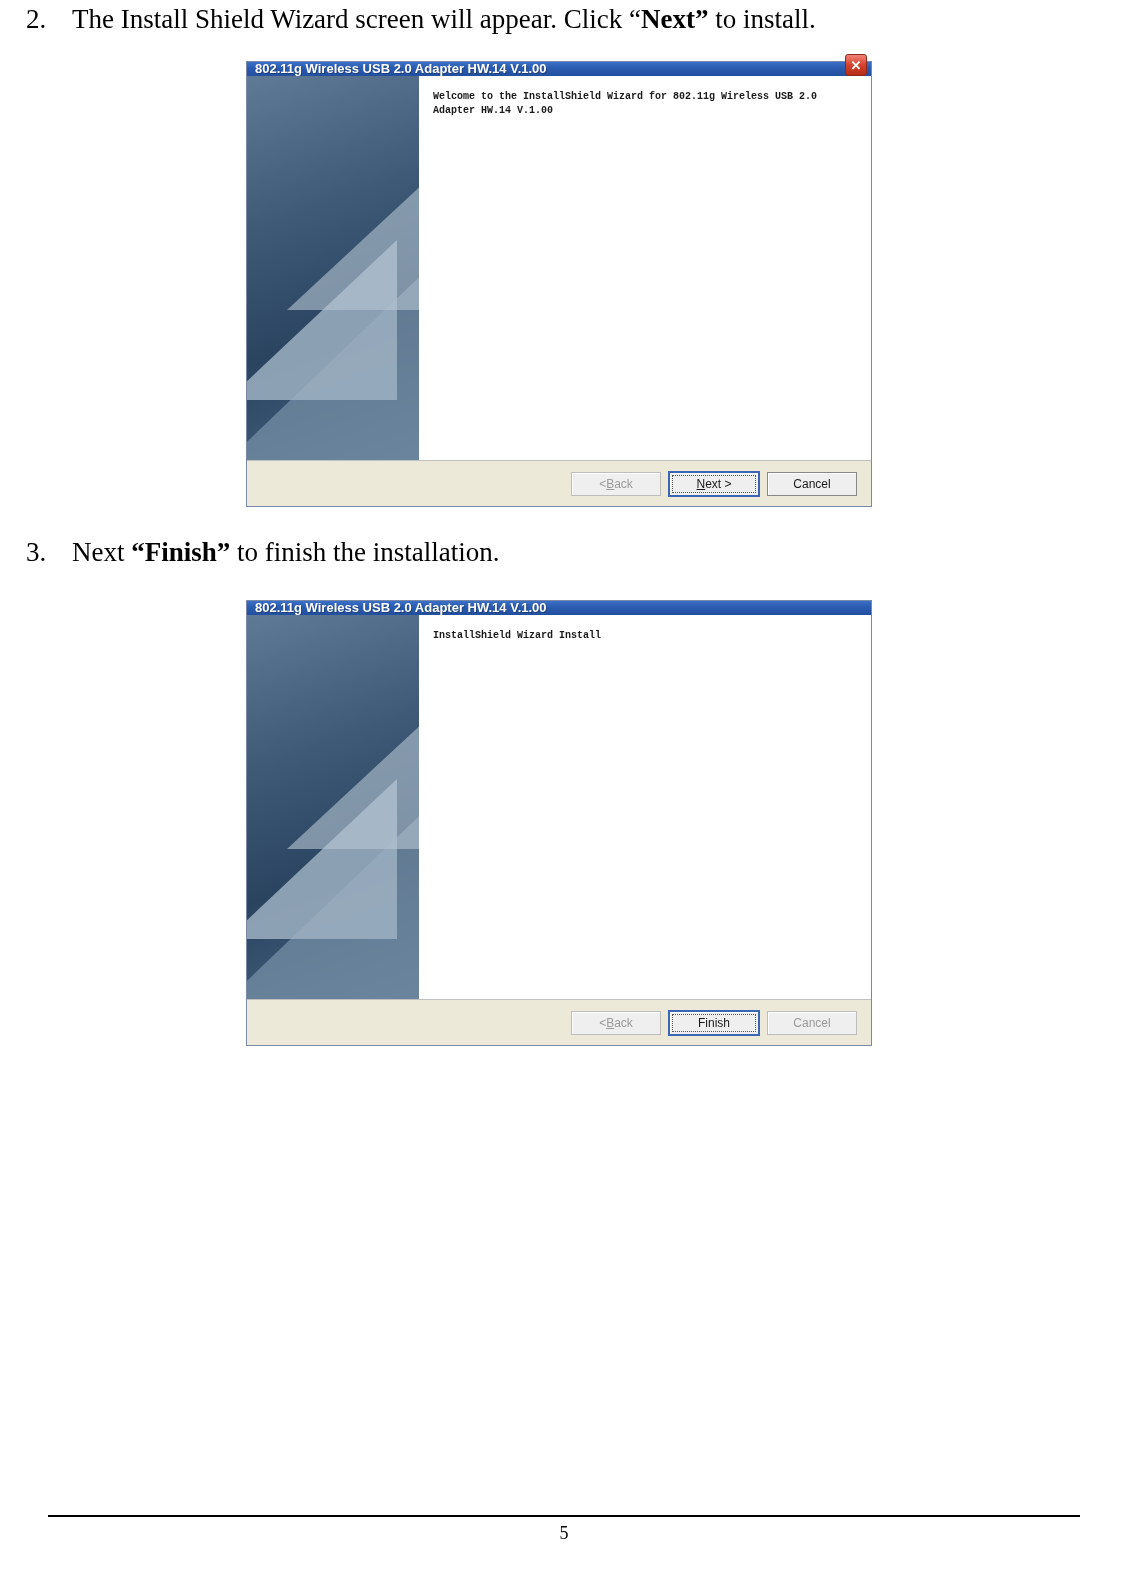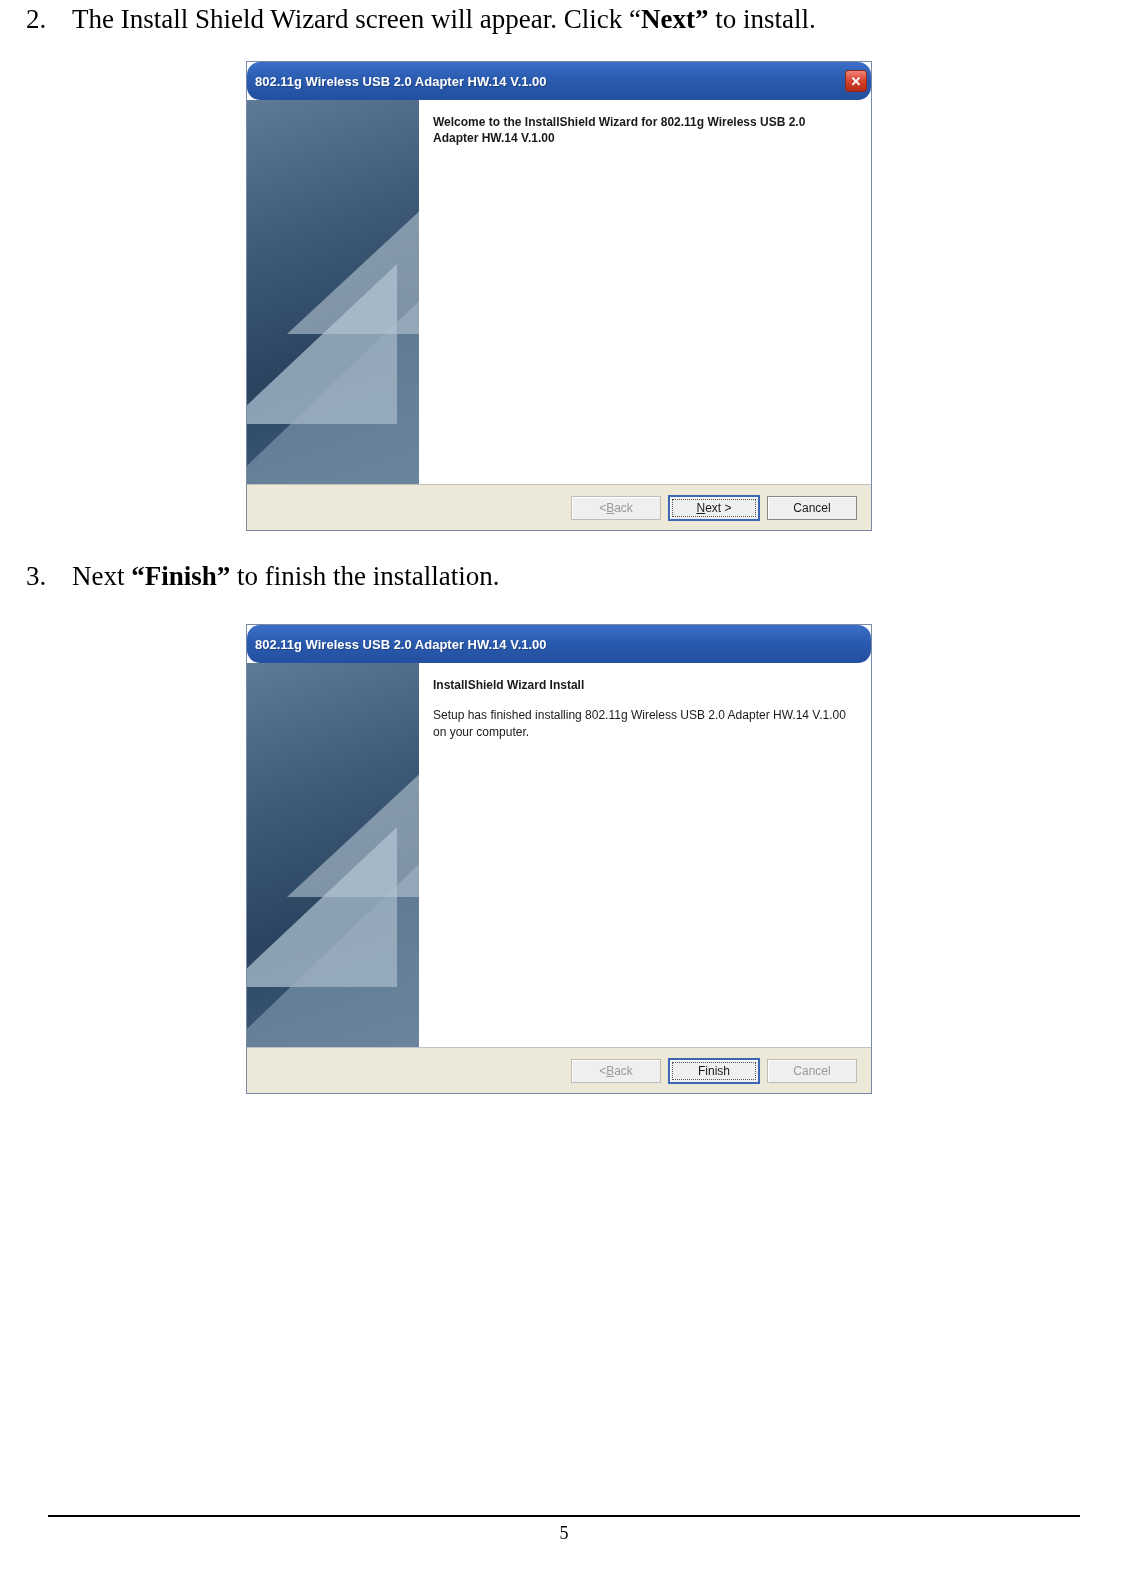--- a/index.html
+++ b/index.html
@@ -35,27 +35,26 @@
     justify-content: center;
     margin-top: 24px;
   }
   .win {
     width: 626px;
     border: 1px solid #7a8aa6;
     background: #fff;
     font-family: Tahoma, Arial, sans-serif;
   }
   .titlebar {
-    height: 38px;
+    height: 14px;
     background: linear-gradient(to bottom, #3b6fc7 0%, #2a5bb0 45%, #234f9e 100%);
     display: flex;
-    align-items: center;
+    align-items: flex-end;
     padding: 0 4px 0 8px;
     position: relative;
-    border-radius: 13px;
   }
   .titlebar-text {
     color: #fff;
     font-weight: bold;
     font-size: 13px;
     text-shadow: 1px 1px 0 rgba(0,0,0,0.25);
     flex: 1;
     white-space: nowrap;
     overflow: hidden;
   }
@@ -94,23 +93,24 @@
   .tri3 { border-width: 0 0 130px 140px; border-color: transparent transparent #b8c6d4 transparent; bottom: 150px; left: 40px; opacity: 0.6; }
 
   .content {
     flex: 1;
     padding: 14px 18px 10px 14px;
     font-size: 12px;
     color: #1a1a1a;
   }
   .content-heading {
     font-weight: bold;
-    font-size: 12px;
+    font-size: 10px;
     line-height: 1.35;
     margin-bottom: 14px;
+    font-family: Liberation Mono, monospace;
   }
   .content-body {
     font-size: 12px;
     line-height: 1.35;
   }
 
   .btnbar {
     height: 46px;
     background: #ece9d8;
     border-top: 1px solid #c0c0c0;
@@ -221,21 +221,20 @@
         <div class="titlebar-text">802.11g Wireless USB 2.0 Adapter HW.14 V.1.00</div>
       </div>
       <div class="win-body">
         <div class="side">
           <div class="triangle tri2"></div>
           <div class="triangle tri1"></div>
           <div class="triangle tri3"></div>
         </div>
         <div class="content">
           <div class="content-heading">InstallShield Wizard Install</div>
-          <div class="content-body">Setup has finished installing 802.11g Wireless USB 2.0 Adapter HW.14 V.1.00 on your computer.</div>
         </div>
       </div>
       <div class="btnbar">
         <div class="wbtn disabled">
           <span>&lt; </span>
             <span class="ul">B</span>
             <span>ack</span>
         </div>
         <div class="wbtn default">
           <span>Finish</span>

